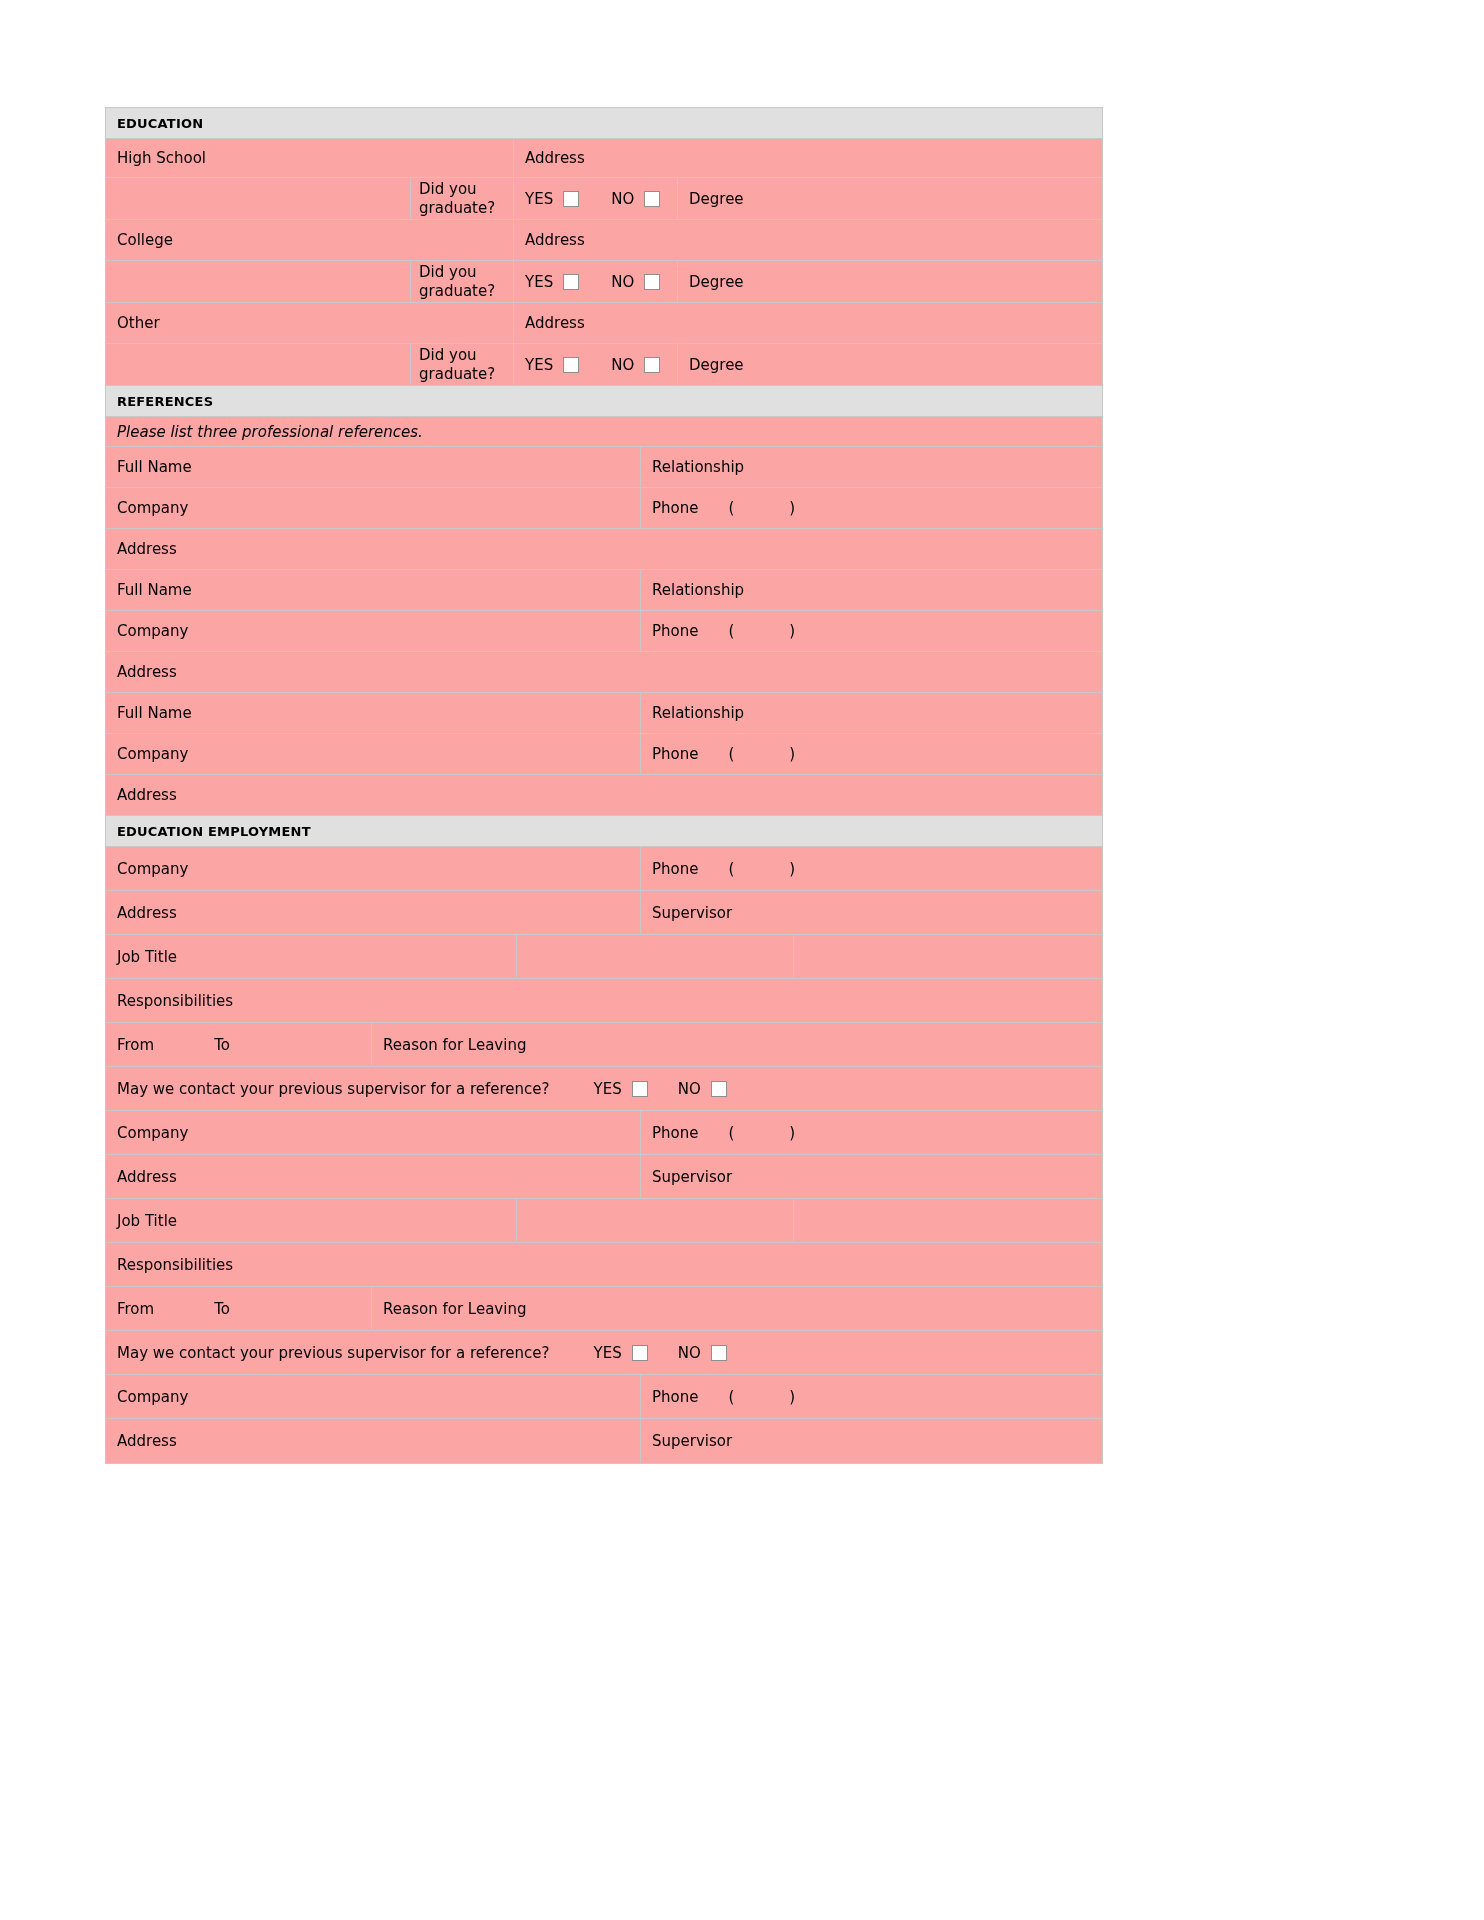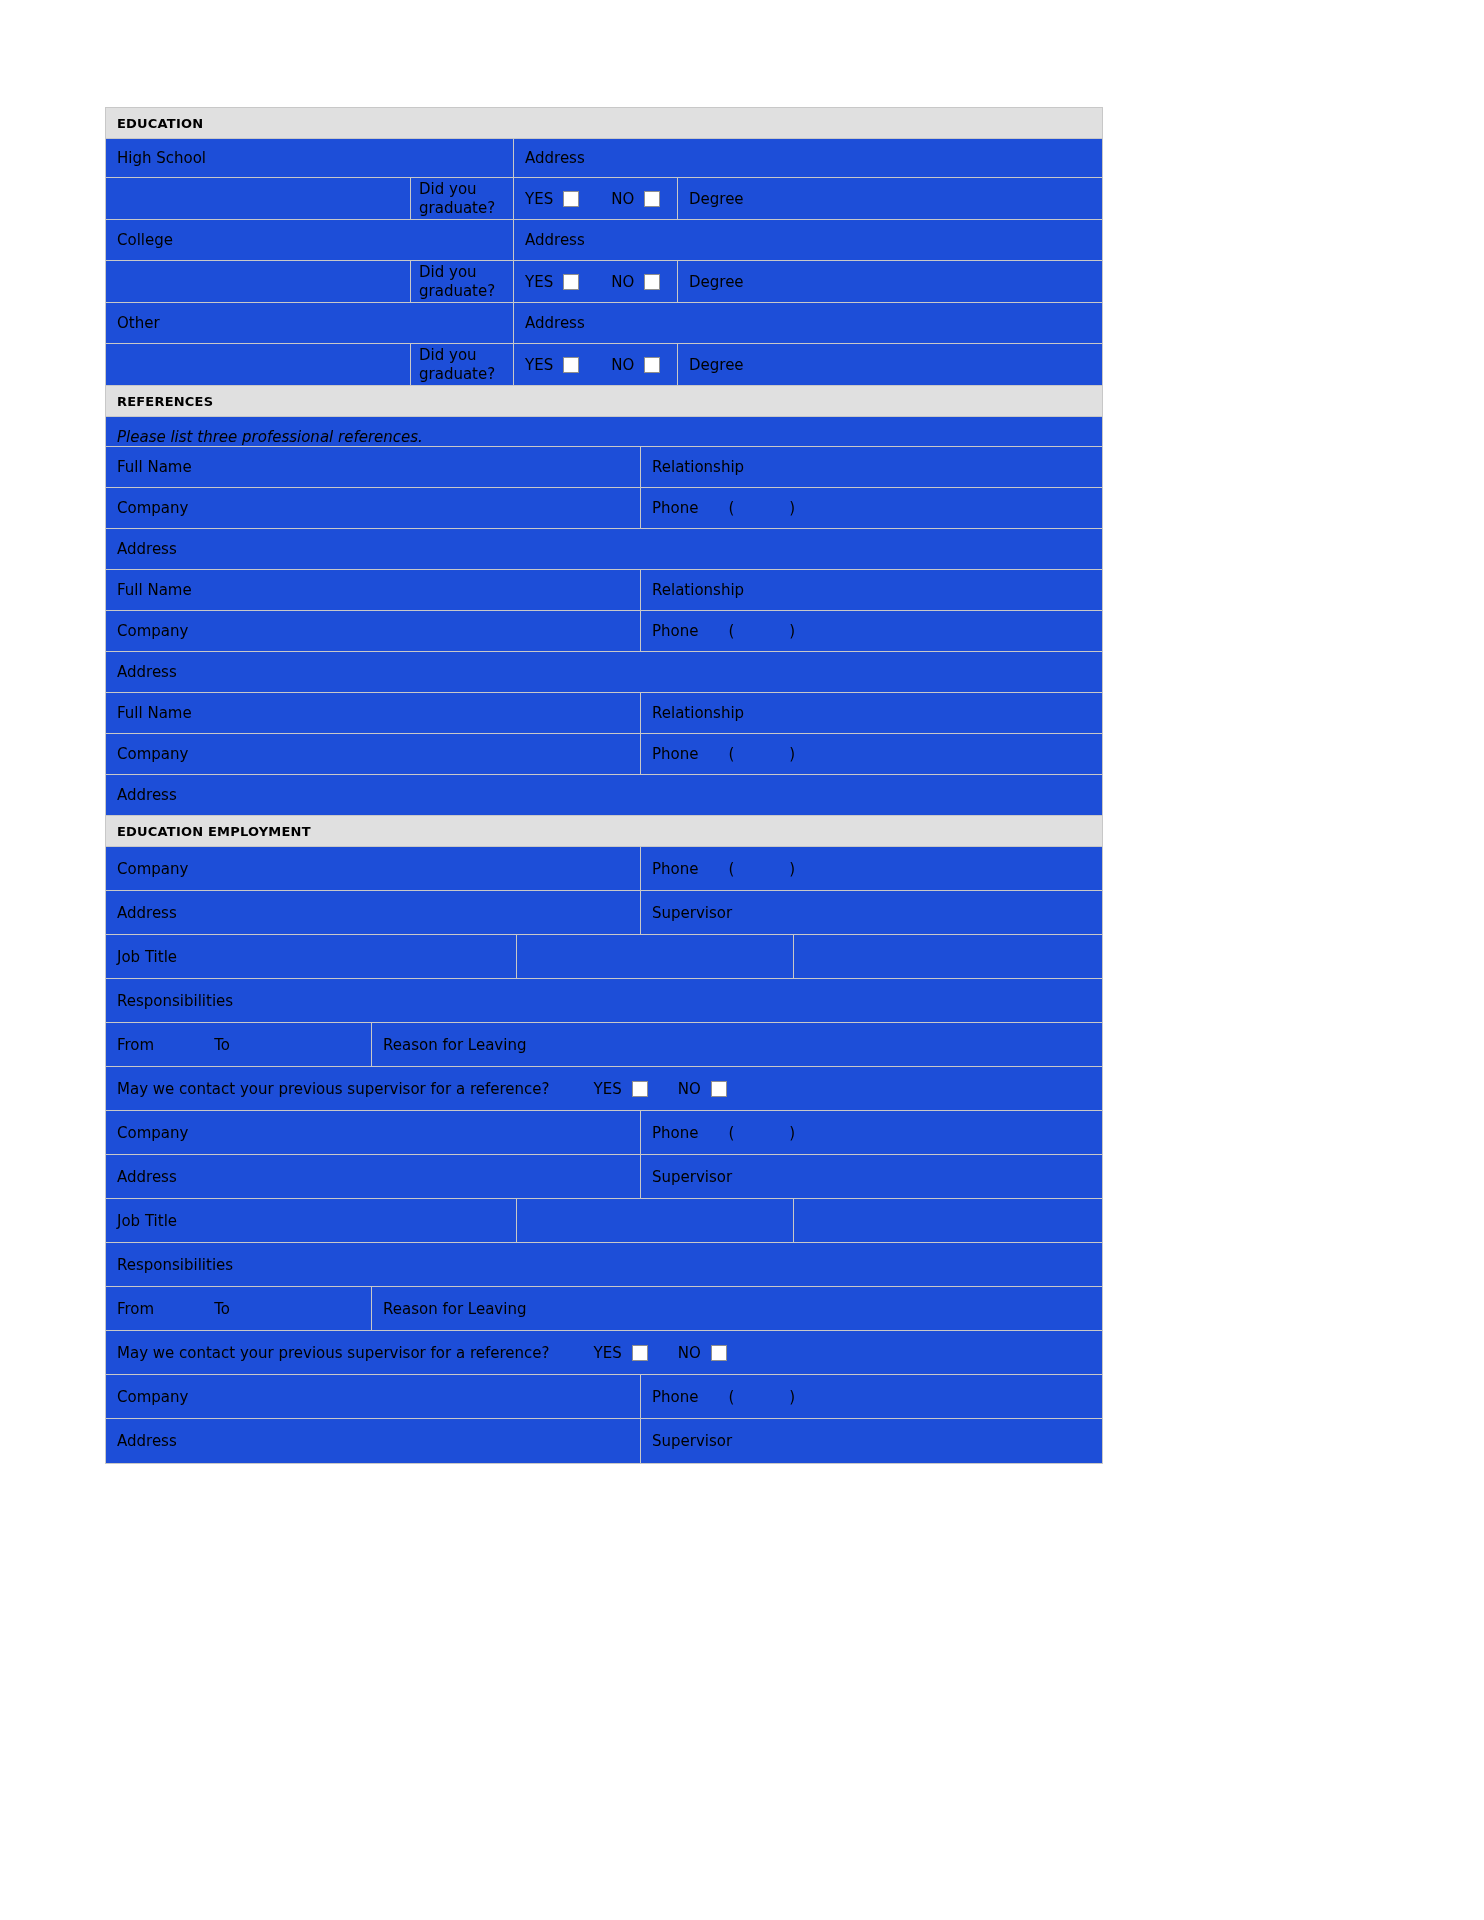--- a/index.html
+++ b/index.html
@@ -11,21 +11,21 @@
     color: #000000;
   }
   .form {
     position: absolute;
     left: 105px; top: 107px;
     width: 998px;
     border: 1px solid #c8c8c8;
     font-size: 15px;
     background: #ffffff;
   }
-  .row { display: flex; border-bottom: 1px solid #c8c8c8; background: #1d4ed8; }
+  .row { display: flex; border-bottom: 1px solid #c8c8c8; background: #fca5a5; }
   .row.nb { border-bottom: none; }
   .hdr {
     background: #e0e0e0;
     height: 31px;
     display: flex; align-items: center;
     padding-left: 11px;
     font-weight: bold;
     font-size: 13px;
     letter-spacing: 0.2px;
   }
@@ -44,21 +44,21 @@
   .r44 { height: 44px; }
   .wA { width: 408px; }
   .wB { width: 305px; }
   .wC { width: 103px; }
   .wD { width: 164px; }
   .wE { width: 535px; }
   .wF { width: 411px; text-align: center; }
   .wG { width: 277px; }
   .wH { width: 266px; }
   .q { line-height: 1.25; padding-left: 8px; }
-  .note-cell { font-style: italic; align-items: flex-end; }
+  .note-cell { font-style: italic; }
   .cb {
     display: inline-block;
     width: 16px; height: 16px;
     border: 1.5px solid #8f8f8f;
     background: #ffffff;
     margin-left: 10px;
     flex: none;
   }
   .gap-no { margin-left: 32px; }
   .p1 { margin-left: 30px; }

